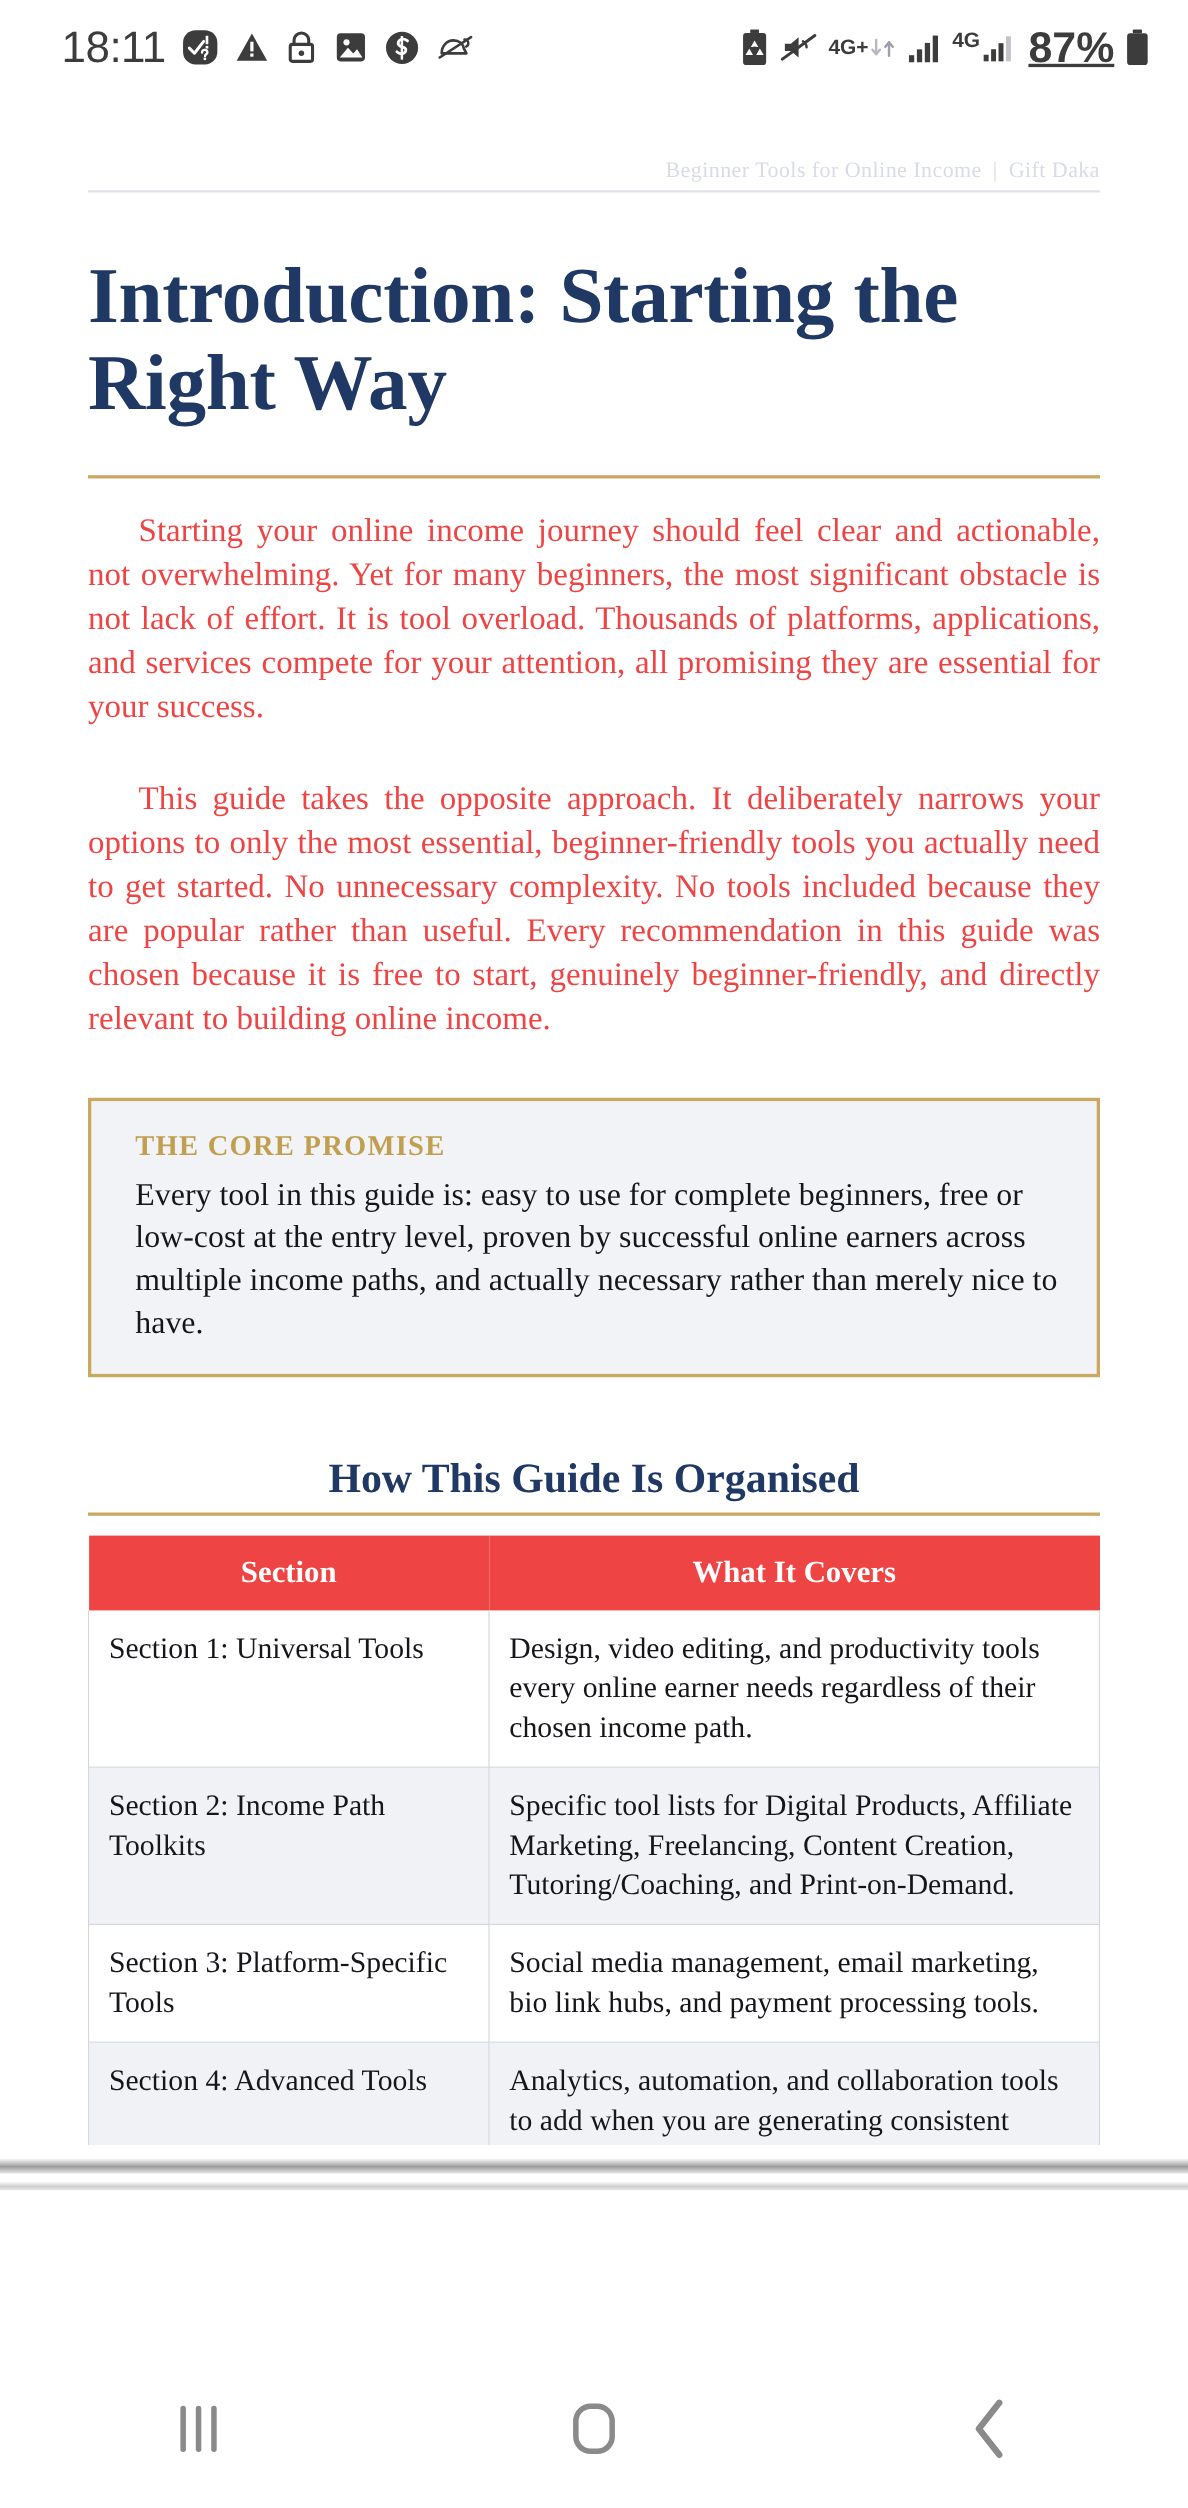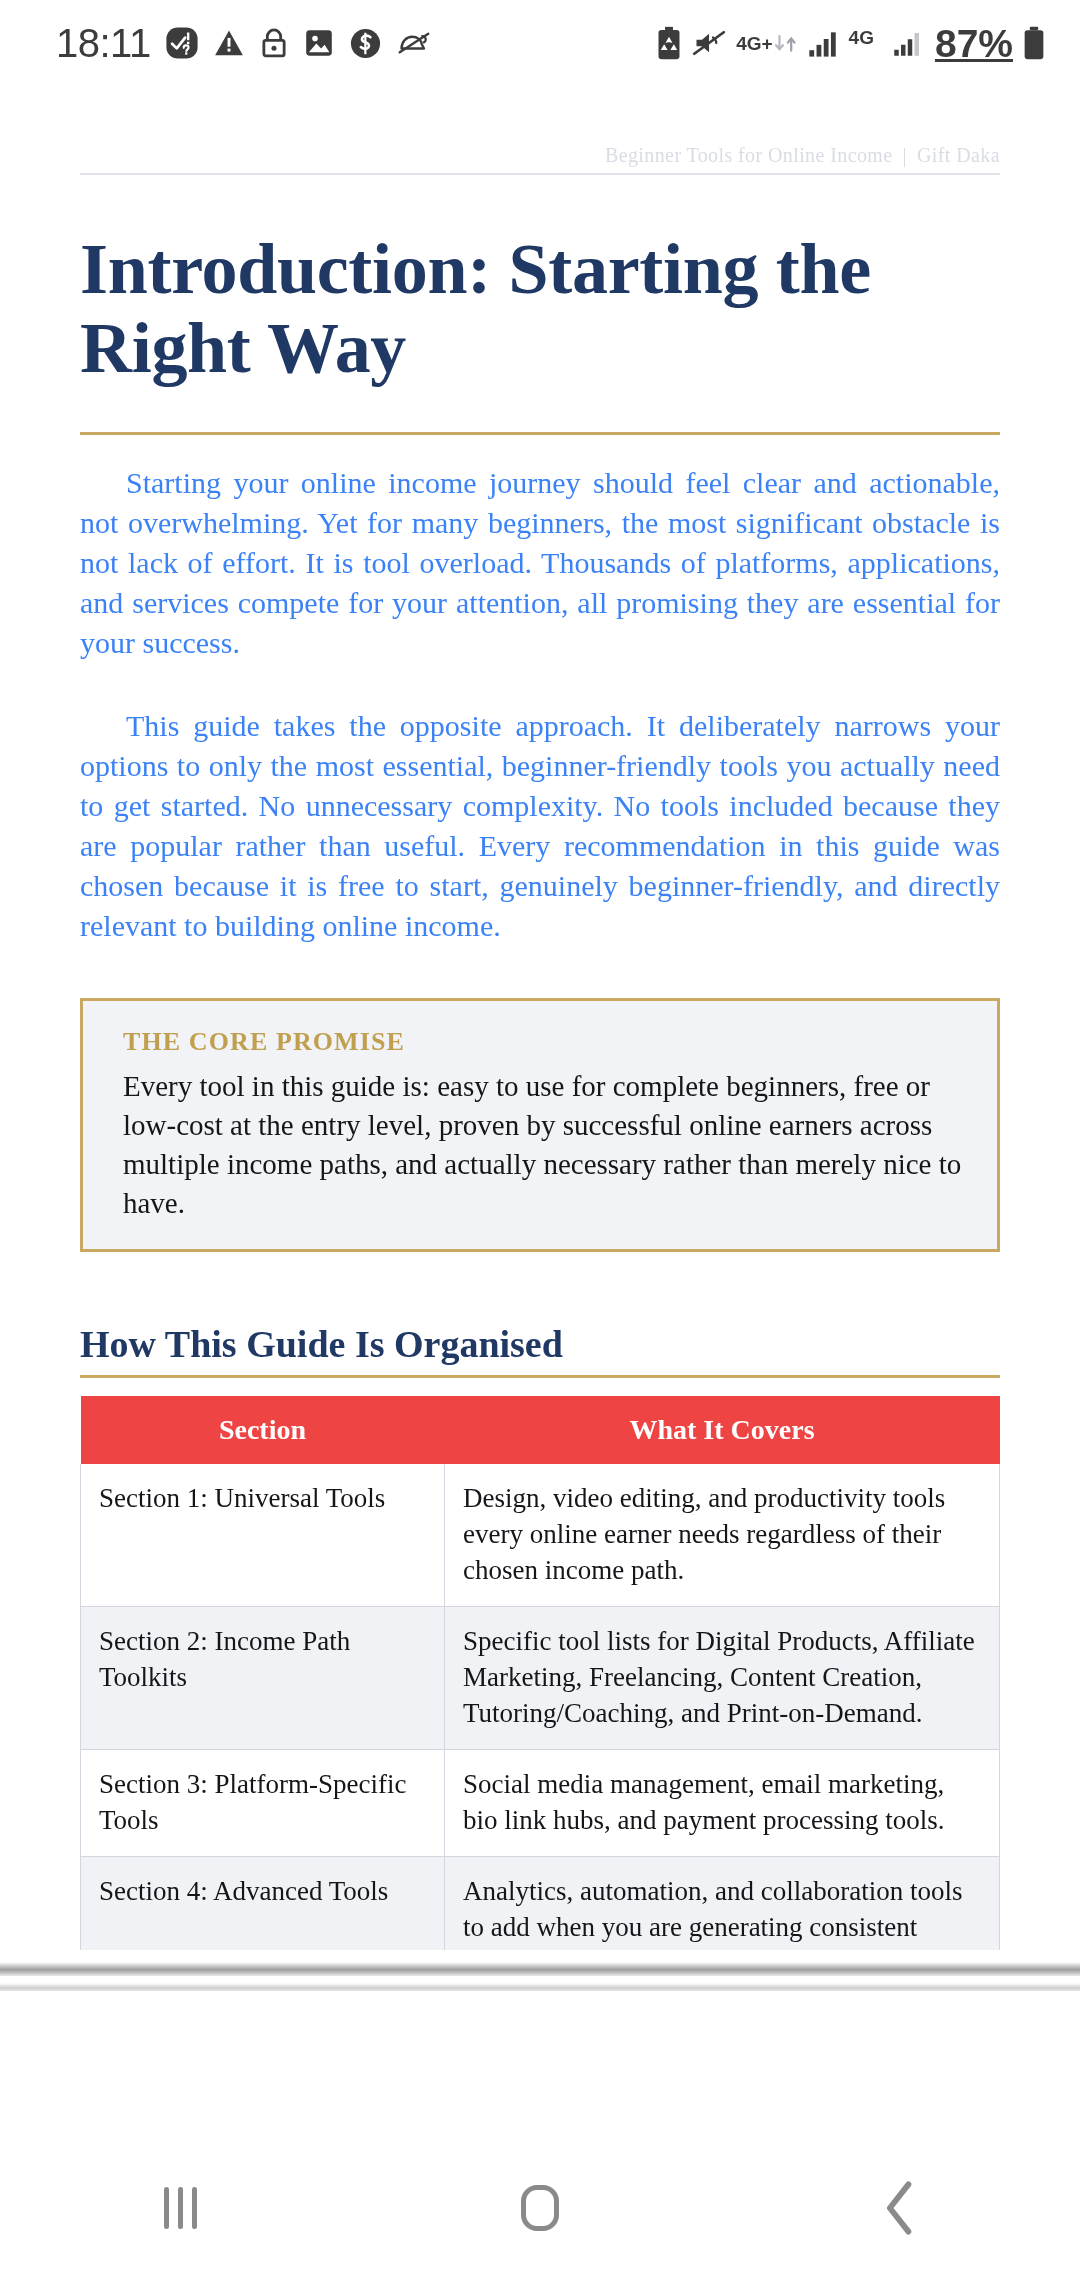--- a/index.html
+++ b/index.html
@@ -110,21 +110,21 @@
     height: 3px;
     background: #c9a961;
     width: 100%;
   }
 
   
   p.body {
     margin-top: 28px;
     font-size: 30px;
     line-height: 40px;
-    color: #3b82f6;
+    color: #ef4444;
     text-align: justify;
     text-indent: 46px;
     hyphens: none;
   }
   p.body + p.body { margin-top: 43px; }
 
   
   .callout {
     margin-top: 52px;
     border: 3px solid #c9a961;
@@ -145,20 +145,21 @@
   }
 
   
   .section-heading {
     margin-top: 70px;
     font-size: 38px;
     font-weight: 700;
     color: #1f3864;
     padding-bottom: 9px;
     border-bottom: 3px solid #c9a961;
+    text-align: center;
   }
 
   
   table.guide-table {
     margin-top: 18px;
     width: 100%;
     border-collapse: collapse;
     table-layout: fixed;
   }
   table.guide-table th {
@@ -334,21 +335,21 @@
         </svg>
       </div>
 
       <svg class="sb-icon" width="32" height="30" viewBox="0 0 24 22">
         <rect x="1" y="16.4" width="3.6" height="4.8" fill="#3c3c3c"></rect>
         <rect x="6.4" y="12.4" width="3.6" height="8.8" fill="#3c3c3c"></rect>
         <rect x="11.8" y="8" width="3.6" height="13.2" fill="#3c3c3c"></rect>
         <rect x="17.2" y="3" width="3.6" height="18.2" fill="#3c3c3c"></rect>
       </svg>
 
-      <div style="display:flex;align-items:flex-end;gap:19px;">
+      <div style="display:flex;align-items:flex-end;gap:2px;">
         <span style="font-family:'Liberation Sans',sans-serif;font-size:19px;font-weight:700;color:#3c3c3c;line-height:1;margin-bottom:11px;">4G</span>
         <svg width="30" height="30" viewBox="0 0 24 22">
           <rect x="1" y="16.4" width="3.6" height="4.8" fill="#3c3c3c"></rect>
           <rect x="6.4" y="12.4" width="3.6" height="8.8" fill="#3c3c3c"></rect>
           <rect x="11.8" y="8" width="3.6" height="13.2" fill="#3c3c3c"></rect>
           <rect x="17.2" y="3" width="3.6" height="18.2" fill="#c3c5ca"></rect>
         </svg>
       </div>
 
       <div class="battery-pct">87%</div>

